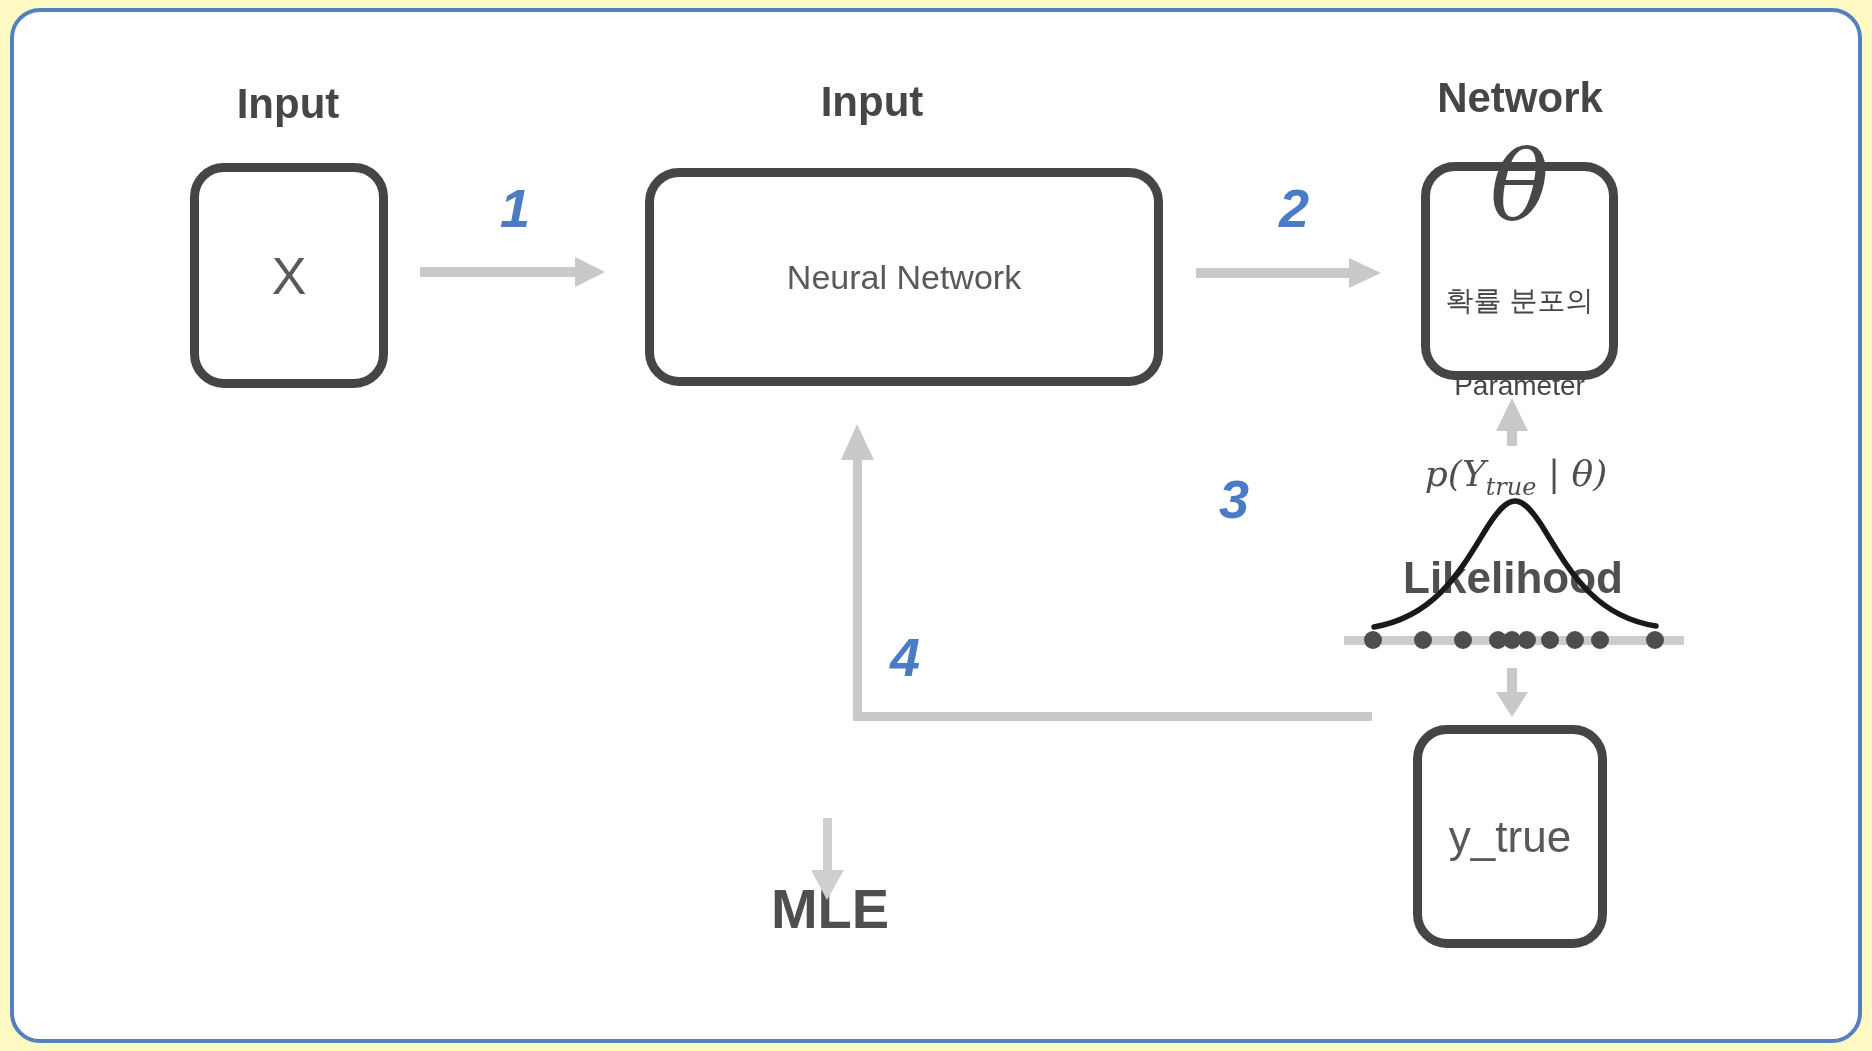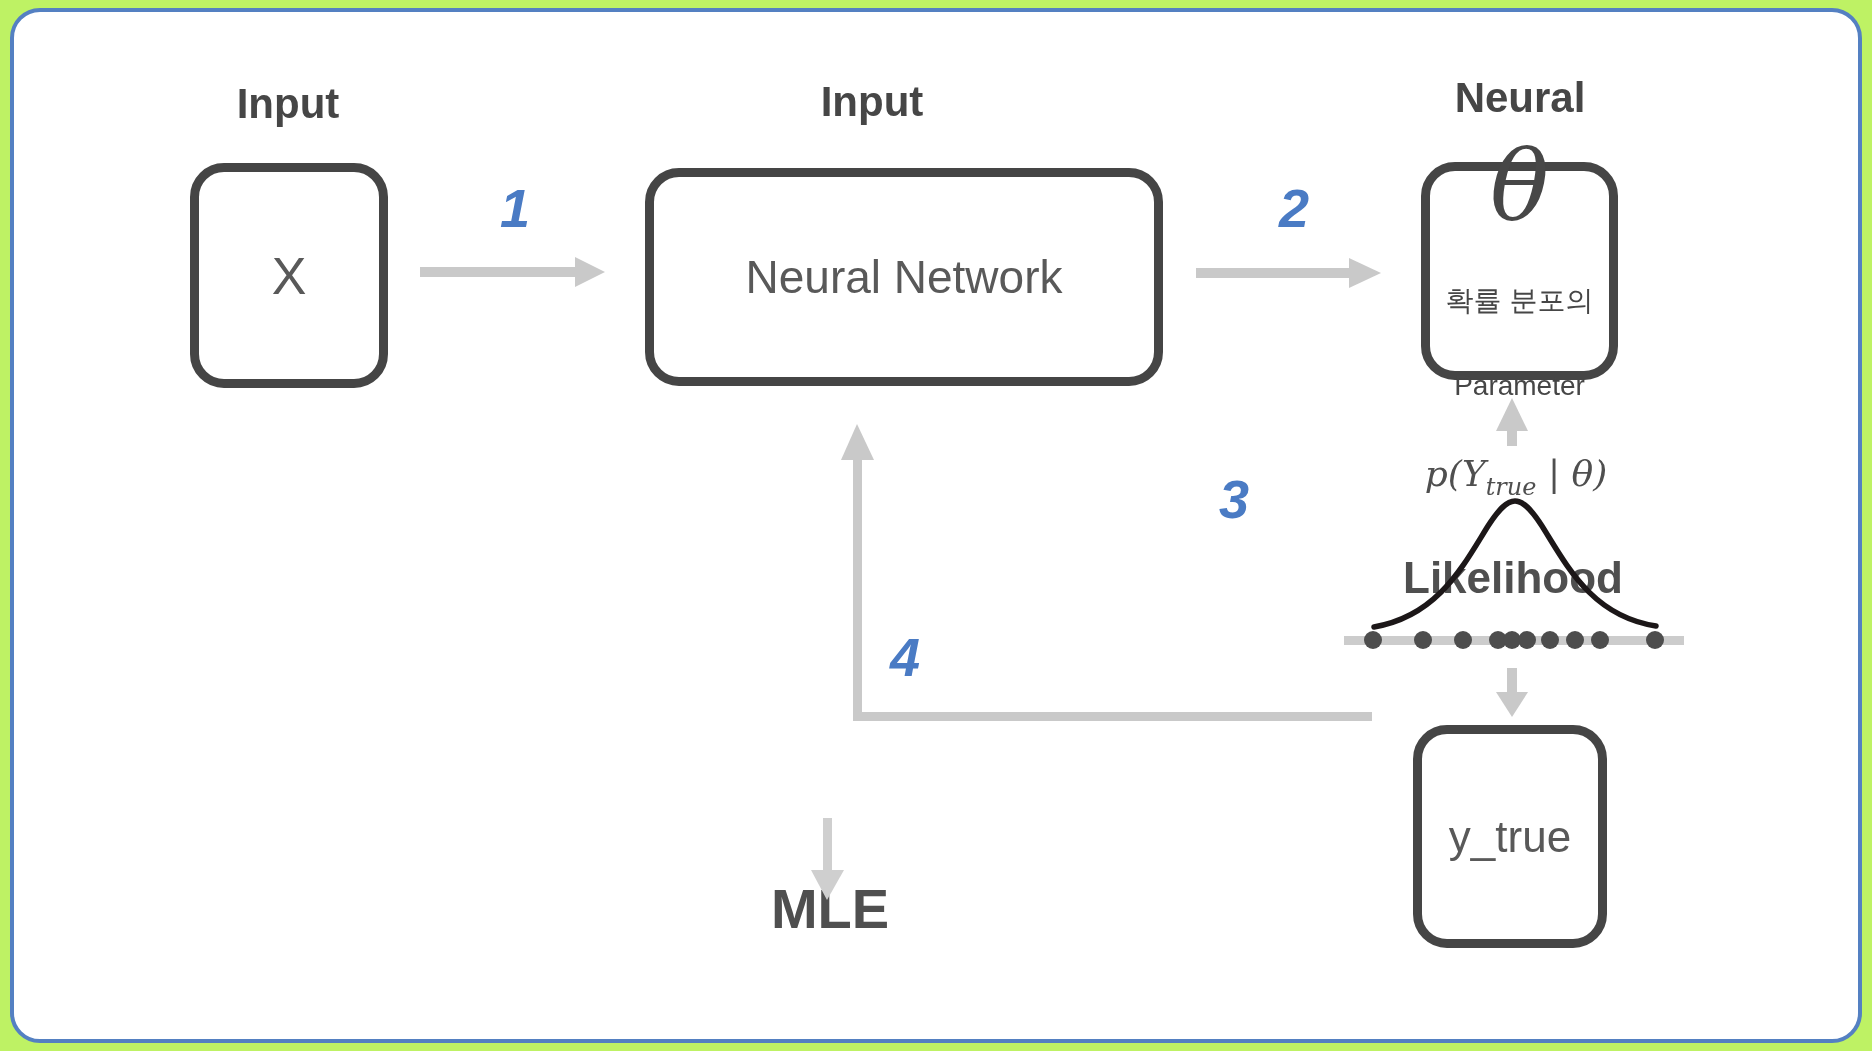--- a/index.html
+++ b/index.html
@@ -3,21 +3,21 @@
 <meta charset="utf-8">
 <style>
   :root{
     --accent-blue:#4a7bc4; --frame-blue:#5480c2; --box-border:#454545;
     --heading-text:#464646; --label-text:#595959; --arrow-gray:#c9c9c9;
     --axis-gray:#cccccc; --dot-color:#4d4d4d; --curve-color:#1c1718;
     --formula-text:#4f4f4f;
   }
   html,body{margin:0;padding:0;background:#fff;}
   .canvas{
-    position:relative;width:1872px;height:1051px;background:#bef264;
+    position:relative;width:1872px;height:1051px;background:#fef9c3;
     font-family:"Liberation Sans","DejaVu Sans",sans-serif;overflow:hidden;
   }
   .frame{
     position:absolute;left:10px;top:8px;width:1844px;height:1027px;
     border:4px solid var(--frame-blue);border-radius:30px;background:#fff;
   }
   .abs{position:absolute;transform:translate(-50%,-50%);white-space:nowrap;}
   .heading{font-size:42px;font-weight:bold;color:var(--heading-text);letter-spacing:0px;}
   .node{
     position:absolute;border:9px solid var(--box-border);border-radius:34px;
@@ -46,28 +46,28 @@
   svg.overlay{position:absolute;left:0;top:0;pointer-events:none;}
 </style>
 </head>
 <body>
 
 <div class="canvas">
   <div class="frame"></div>
 
   <div class="abs heading" style="left:288px;top:104px;">Input</div>
   <div class="abs heading" style="left:872px;top:102px;">Input</div>
-  <div class="abs heading" style="left:1520px;top:98px;">Neural</div>
+  <div class="abs heading" style="left:1520px;top:98px;">Network</div>
 
   <div class="node" style="left:190px;top:163px;width:198px;height:225px;">
     <span class="node-label" style="font-size:52px;">X</span>
   </div>
 
   <div class="node" style="left:645px;top:168px;width:518px;height:218px;">
-    <span class="node-label" style="font-size:46px;text-align:right;">Neural Network</span>
+    <span class="node-label" style="font-size:34px;text-align:right;">Neural Network</span>
   </div>
 
   <div class="node theta-box" style="left:1421px;top:162px;width:197px;height:218px;">
     <span class="theta-symbol">θ</span>
     <span class="theta-sub">확률 분포의</span>
     <span class="theta-sub">Parameter</span>
   </div>
 
   <div class="node" style="left:1413px;top:725px;width:194px;height:223px;align-items:center;">
     <span class="node-label">y_true</span>

